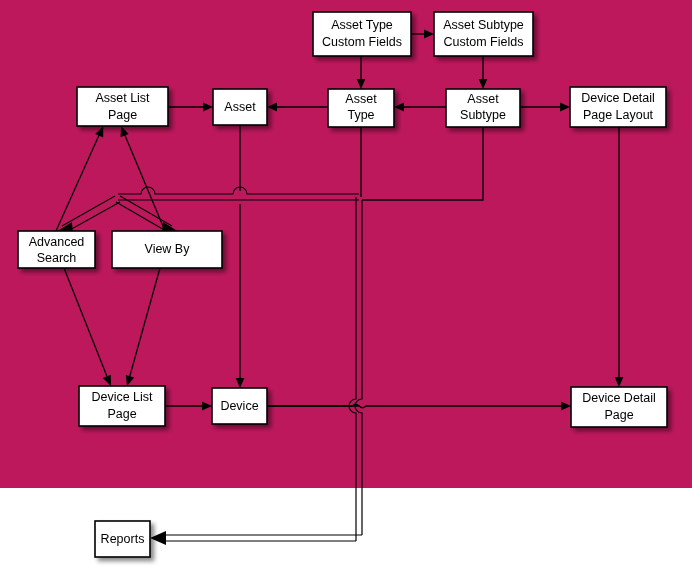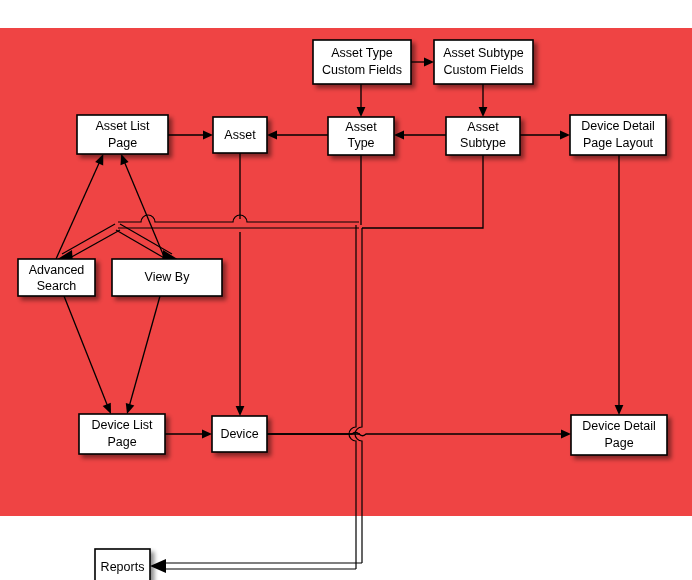--- a/index.html
+++ b/index.html
@@ -10,22 +10,21 @@
   body {
     width: 692px;
     height: 580px;
     font-family: "Liberation Sans", sans-serif;
     overflow: hidden;
   }
   #diagram-root {
     position: relative;
     width: 692px;
     height: 488px;
-    background: #ef4444;
-    margin-top: 28px;
+    background: #be185d;
   }
   svg#diagram-svg {
     position: absolute;
     top: 0;
     left: 0;
     width: 692px;
     height: 580px;
     display: block;
   }
   .node-box {

